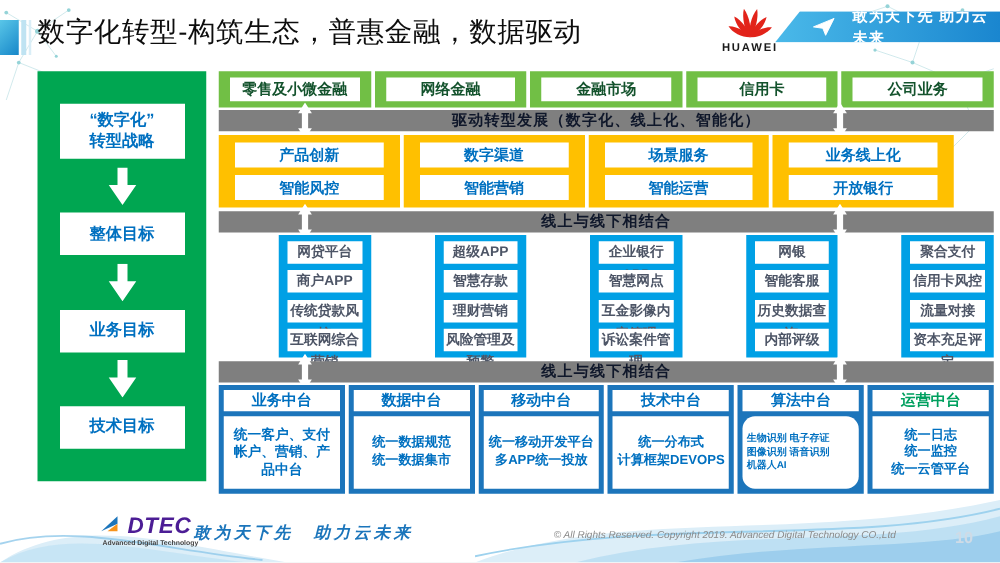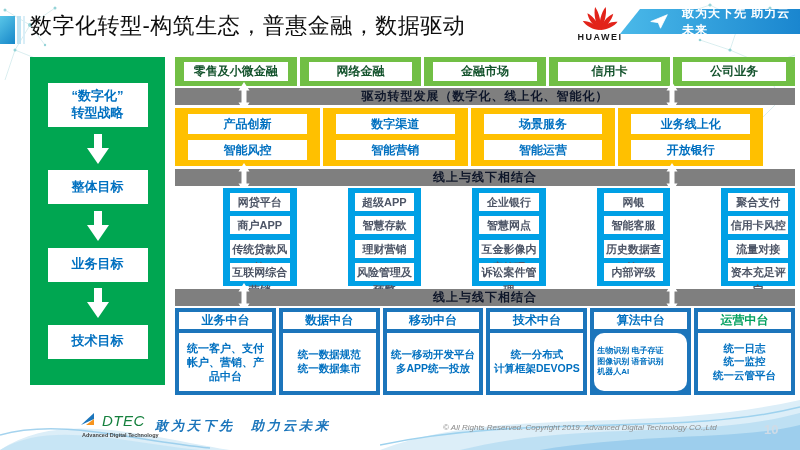--- a/index.html
+++ b/index.html
@@ -62,21 +62,21 @@
   .platform-header { background:#fff; width:100%; height:17px; line-height:17px; text-align:center;
     font-size:12px; font-weight:bold; color:#0070C0; }
   .platform-col:nth-child(6) .platform-header { color:#00A05F; }
   .platform-content { background:#fff; width:100%; flex:1; font-size:10.5px; font-weight:bold; color:#0070C0;
     display:flex; align-items:center; justify-content:center; text-align:center; white-space:pre-line; line-height:1.3; }
   .platform-col:nth-child(1) .platform-content { text-align:center; padding:0 4px; font-size:11px; }
   .platform-col:nth-child(5) .platform-content { font-size:8px; text-align:left; padding:0 3px; justify-content:flex-start;border-radius:10px; }
 
   
   .dtec { position:absolute; left:80px; top:411px; display:flex; align-items:flex-start; }
-  .dtec-word { font-size:15px; font-weight:normal; font-style:italic; color:#15803d; line-height:19px; letter-spacing:0.5px; }
+  .dtec-word { font-size:18px; font-weight:bold; font-style:italic; color:#4c1d95; line-height:19px; letter-spacing:0.5px; }
   .dtec-sub { position:absolute; left:82px; top:432px; font-size:5.5px; color:#444; font-weight:bold; }
   .footer-slogan { position:absolute; left:155px; top:417px; font-size:13px; font-weight:bold; font-style:italic;
     color:#1B75BB; letter-spacing:3px; }
   .copyright { position:absolute; left:443px; top:423px; font-size:8px; font-style:italic; color:#8a8a8a; }
   .page-number { position:absolute; left:764px; top:422px; font-size:13px; font-weight:bold; color:#cfdbe6; }
 </style>
 </head>
 <body>
 
 <div class="slide">

